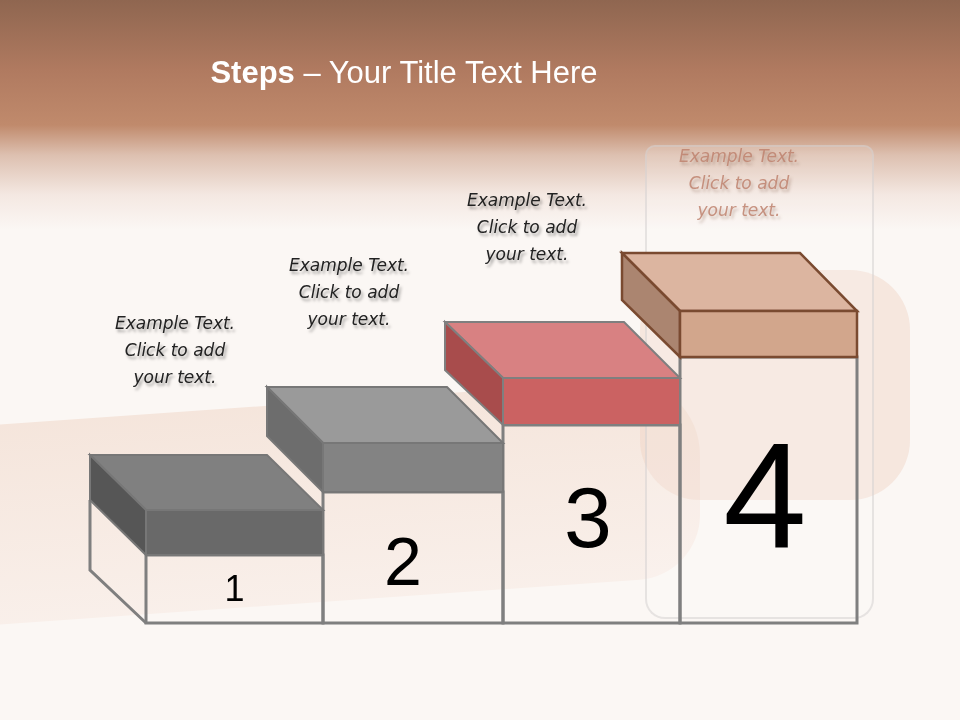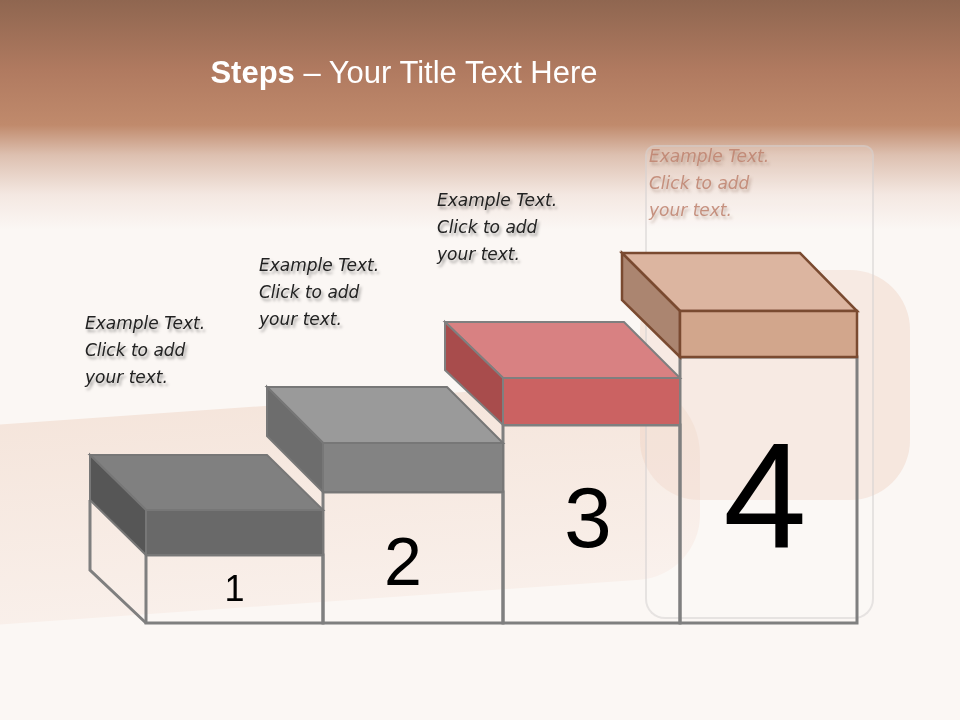--- a/index.html
+++ b/index.html
@@ -3,21 +3,21 @@
 <meta charset="utf-8">
 <style>
   html,body{margin:0;padding:0;}
   body{width:960px;height:720px;overflow:hidden;position:relative;font-family:"DejaVu Sans",sans-serif;
     background:linear-gradient(to bottom,#8f6650 0px,#b07a60 70px,#c08a6c 125px,#ddc0b0 155px,#f4e8e2 195px,#fbf7f4 230px,#fbf7f4 720px);}
   .hand{position:absolute;left:0;top:400px;width:700px;height:200px;background:linear-gradient(to bottom,rgba(240,215,200,0.55),rgba(245,225,215,0.35));border-radius:0 80px 60px 0;transform:skewY(-4deg);}
   .hand2{position:absolute;left:640px;top:270px;width:270px;height:230px;background:rgba(240,210,195,0.45);border-radius:60px;}
   .glass{position:absolute;left:645px;top:145px;width:225px;height:470px;border:2px solid rgba(210,205,205,0.5);border-radius:10px 10px 20px 20px;background:rgba(255,255,255,0.15);}
   .title{position:absolute;left:0;top:55px;width:808px;text-align:center;color:#fff;font-family:"Liberation Sans",sans-serif;font-size:31px;}
   .title b{font-weight:bold;}
-  .label{position:absolute;width:180px;text-align:left;font-family:"DejaVu Sans",sans-serif;font-style:italic;font-size:17px;line-height:27px;color:#222;text-shadow:2px 3px 3px rgba(0,0,0,0.35);}
+  .label{position:absolute;width:180px;text-align:center;font-family:"DejaVu Sans",sans-serif;font-style:italic;font-size:17px;line-height:27px;color:#222;text-shadow:2px 3px 3px rgba(0,0,0,0.35);}
   .label.faded{color:rgba(190,130,110,0.85);text-shadow:2px 3px 3px rgba(120,80,60,0.35);}
   svg{position:absolute;left:0;top:0;}
   .num{position:absolute;font-family:"Liberation Sans",sans-serif;color:#000;text-align:center;}
 </style>
 </head>
 <body>
 
 <div class="hand"></div>
 <div class="hand2"></div>
 <div class="glass"></div>

